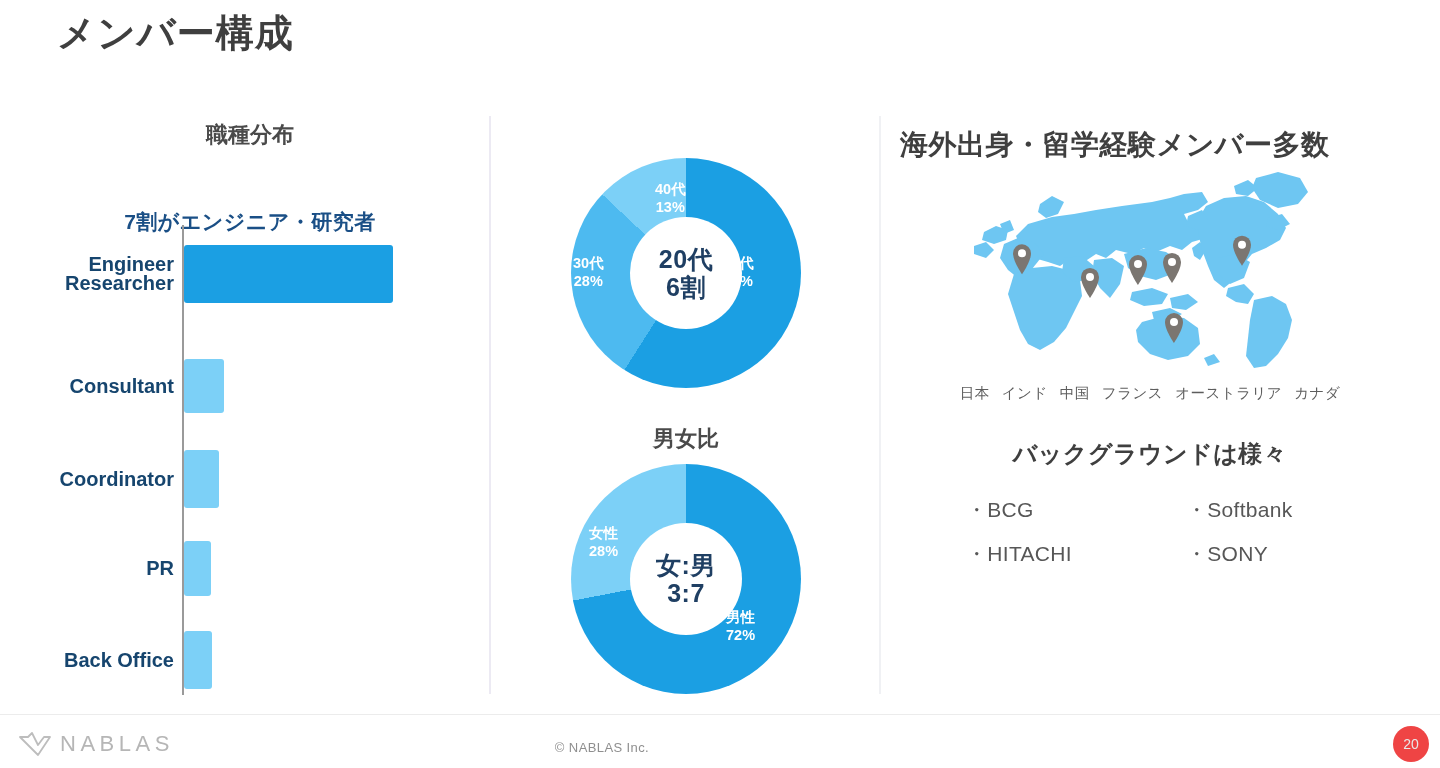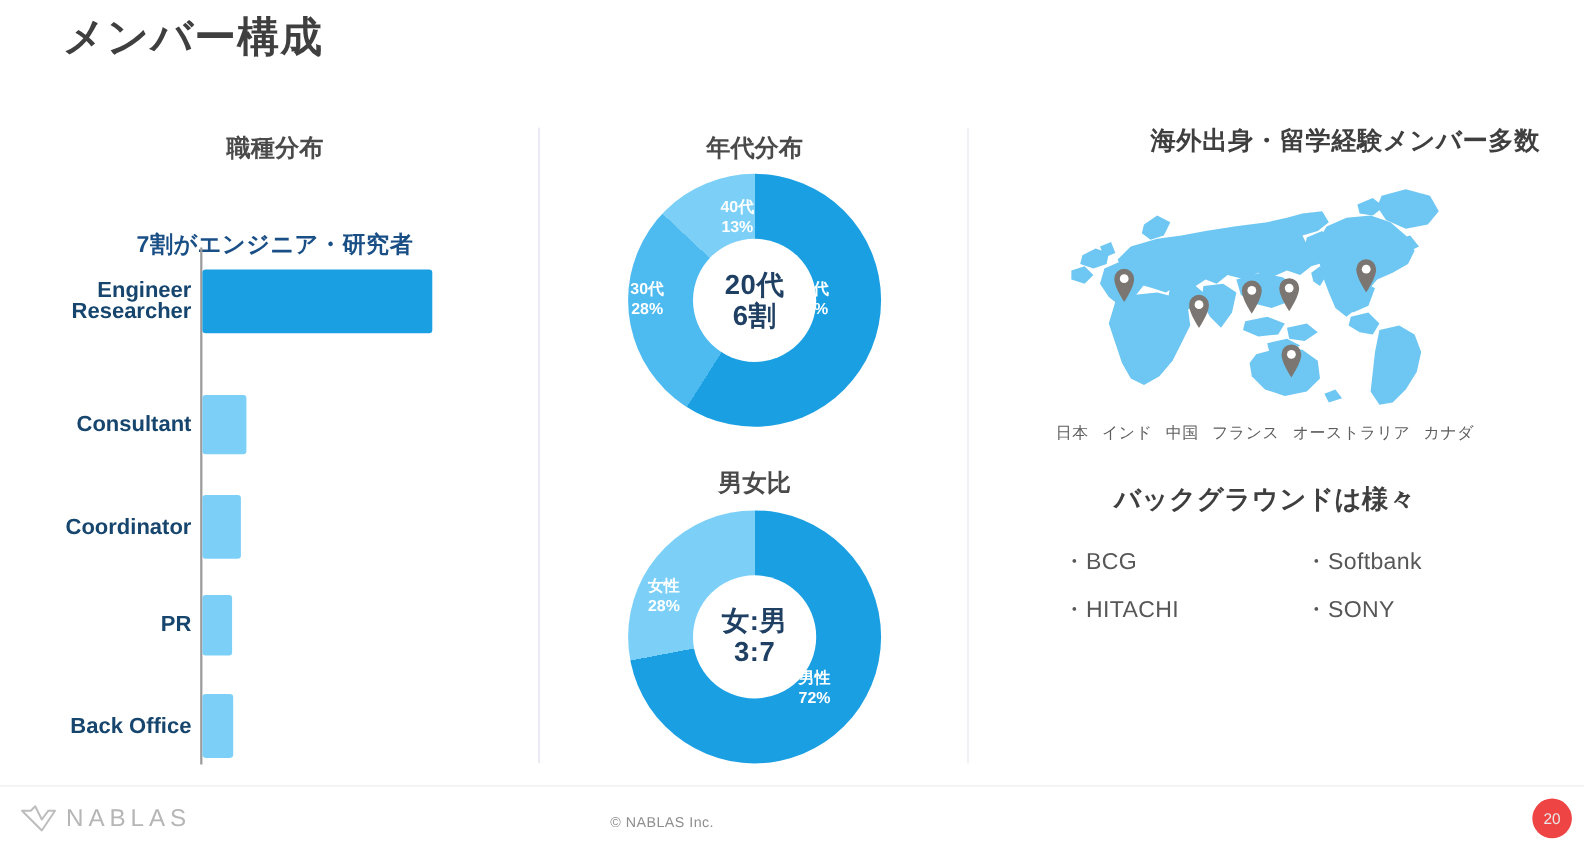--- a/index.html
+++ b/index.html
@@ -65,22 +65,22 @@
     letter-spacing: .5px;
   }
   .seg-label {
     position: absolute; color: #ffffff; font-weight: bold;
     font-size: 14.5px; line-height: 18px; text-align: center;
     white-space: nowrap;
   }
 
   
   #col3 { position: absolute; left: 900px; top: 104px; width: 520px; height: 600px; }
-  #col3 .head3 { position:absolute; left:0; top:8px; width:500px; text-align:right;
-                 font-size:23px; font-weight:bold; color:#3f3f3f; letter-spacing:.5px; }
+  #col3 .head3 { position:absolute; left:0; top:22px; width:500px; text-align:left;
+                 font-size:28px; font-weight:bold; color:#3f3f3f; letter-spacing:.5px; }
   #map { position: absolute; left: 56px; top: 58px; width: 400px; height: 215px; }
   .countries {
     position: absolute; left: 0; top: 280px; width: 500px;
     text-align: center; font-size: 14.5px; color: #5d5d5d; letter-spacing:.5px;
   }
   .countries span { margin: 0 6px; }
   #col3 .bg-head {
     position: absolute; left: 0; top: 334px; width: 500px; text-align:center;
     font-size: 24px; font-weight: bold; color: #3f3f3f; letter-spacing:.5px;
   }
@@ -145,21 +145,20 @@
         </div>
         <div class="bar-row" style="top: 519px;">
           <div class="bar-label" style="top: 19.5px;">Back Office</div>
           <div class="bar-fill" style="width: 28px; height: 58px; background: rgb(124, 208, 247);"></div>
         </div>
       </div>
   </div>
 
   <div id="col2">
 
-    <div class="head2" style="top:8px">年代分布</div>
     <div class="donut-wrap" id="donut-age" style="top:46px">
       <div class="donut" id="donut-age-ring" style="background: conic-gradient(rgb(27, 159, 227) 0deg, rgb(27, 159, 227) 212.4deg, rgb(77, 186, 240) 212.4deg, rgb(77, 186, 240) 313.2deg, rgb(124, 208, 247) 313.2deg, rgb(124, 208, 247) 360deg);"></div>
       <div class="donut-hole">
         <div class="hole-l1">20代</div>
         <div class="hole-l2">6割</div>
       </div>
     <div class="seg-label" style="left: 152px; top: 96px;">20代<br>59%</div>
         <div class="seg-label" style="left: 2px; top: 96px;">30代<br>28%</div>
         <div class="seg-label" style="left: 84px; top: 22px;">40代<br>13%</div>
       </div>

